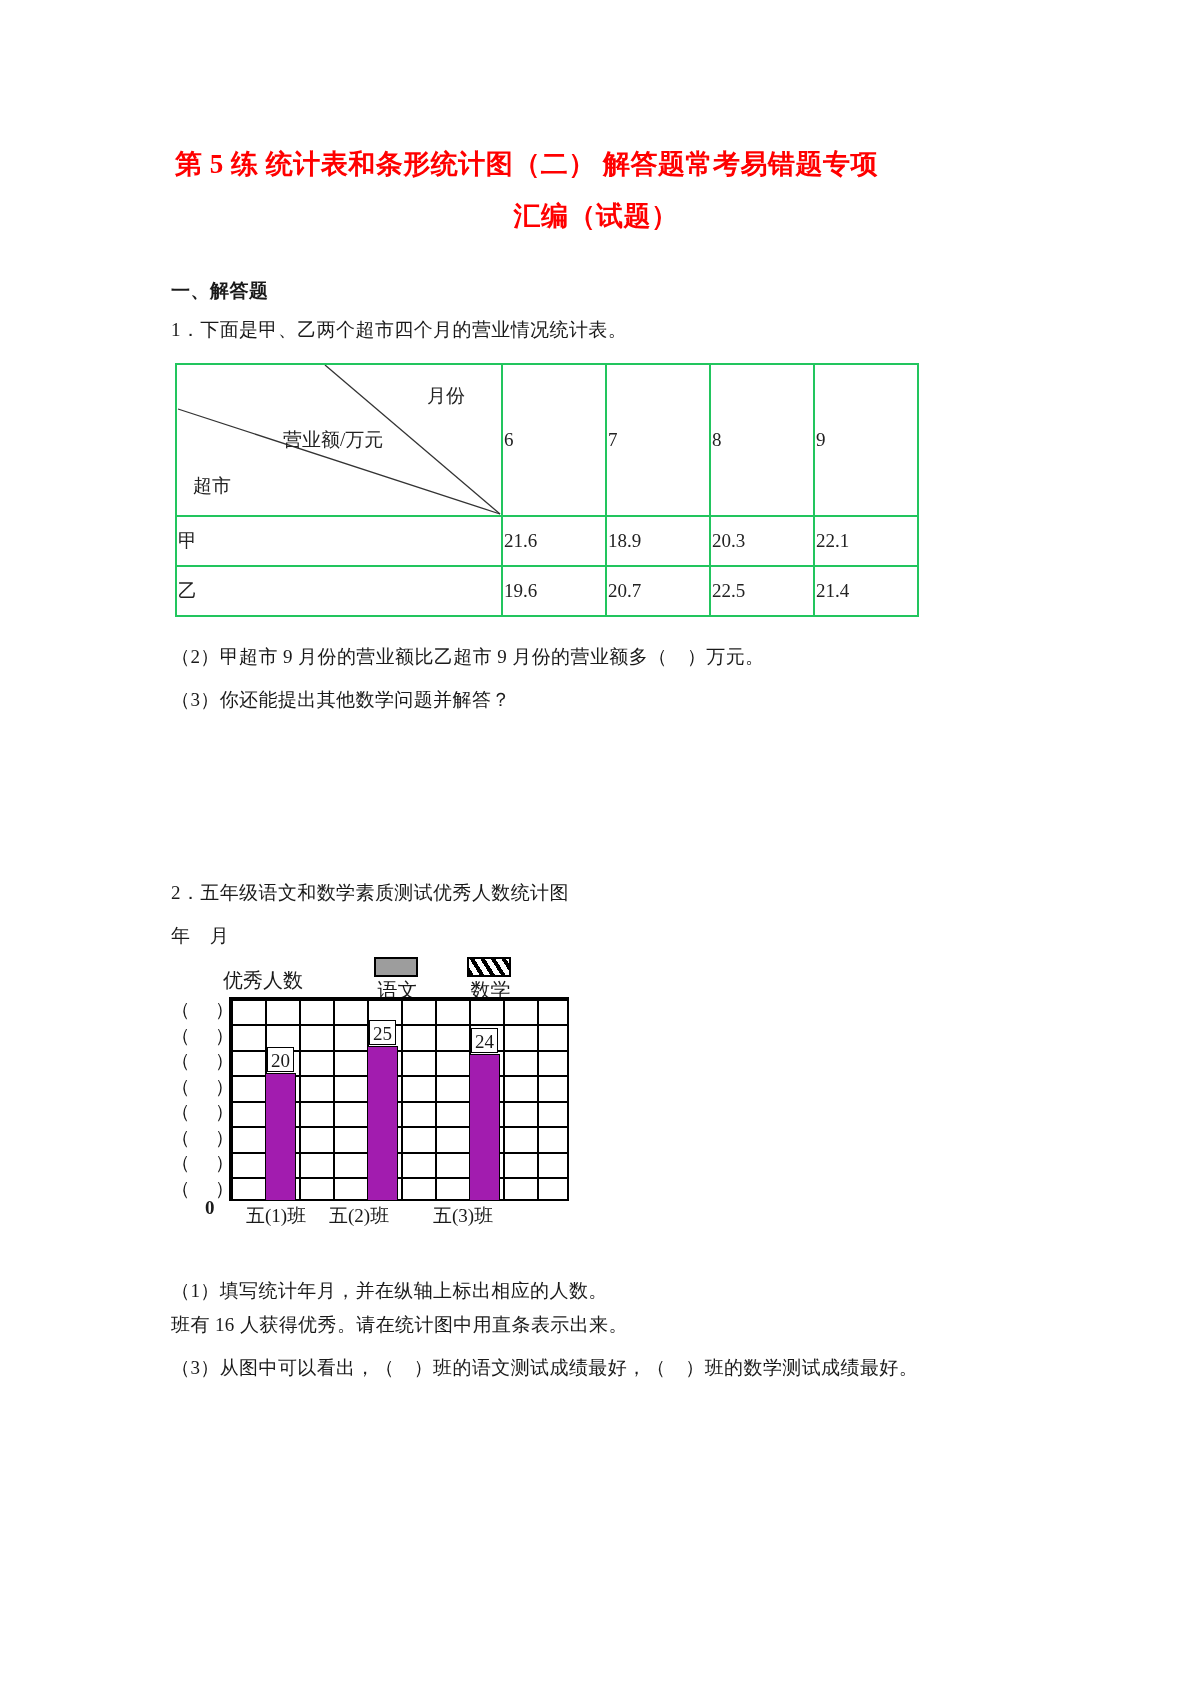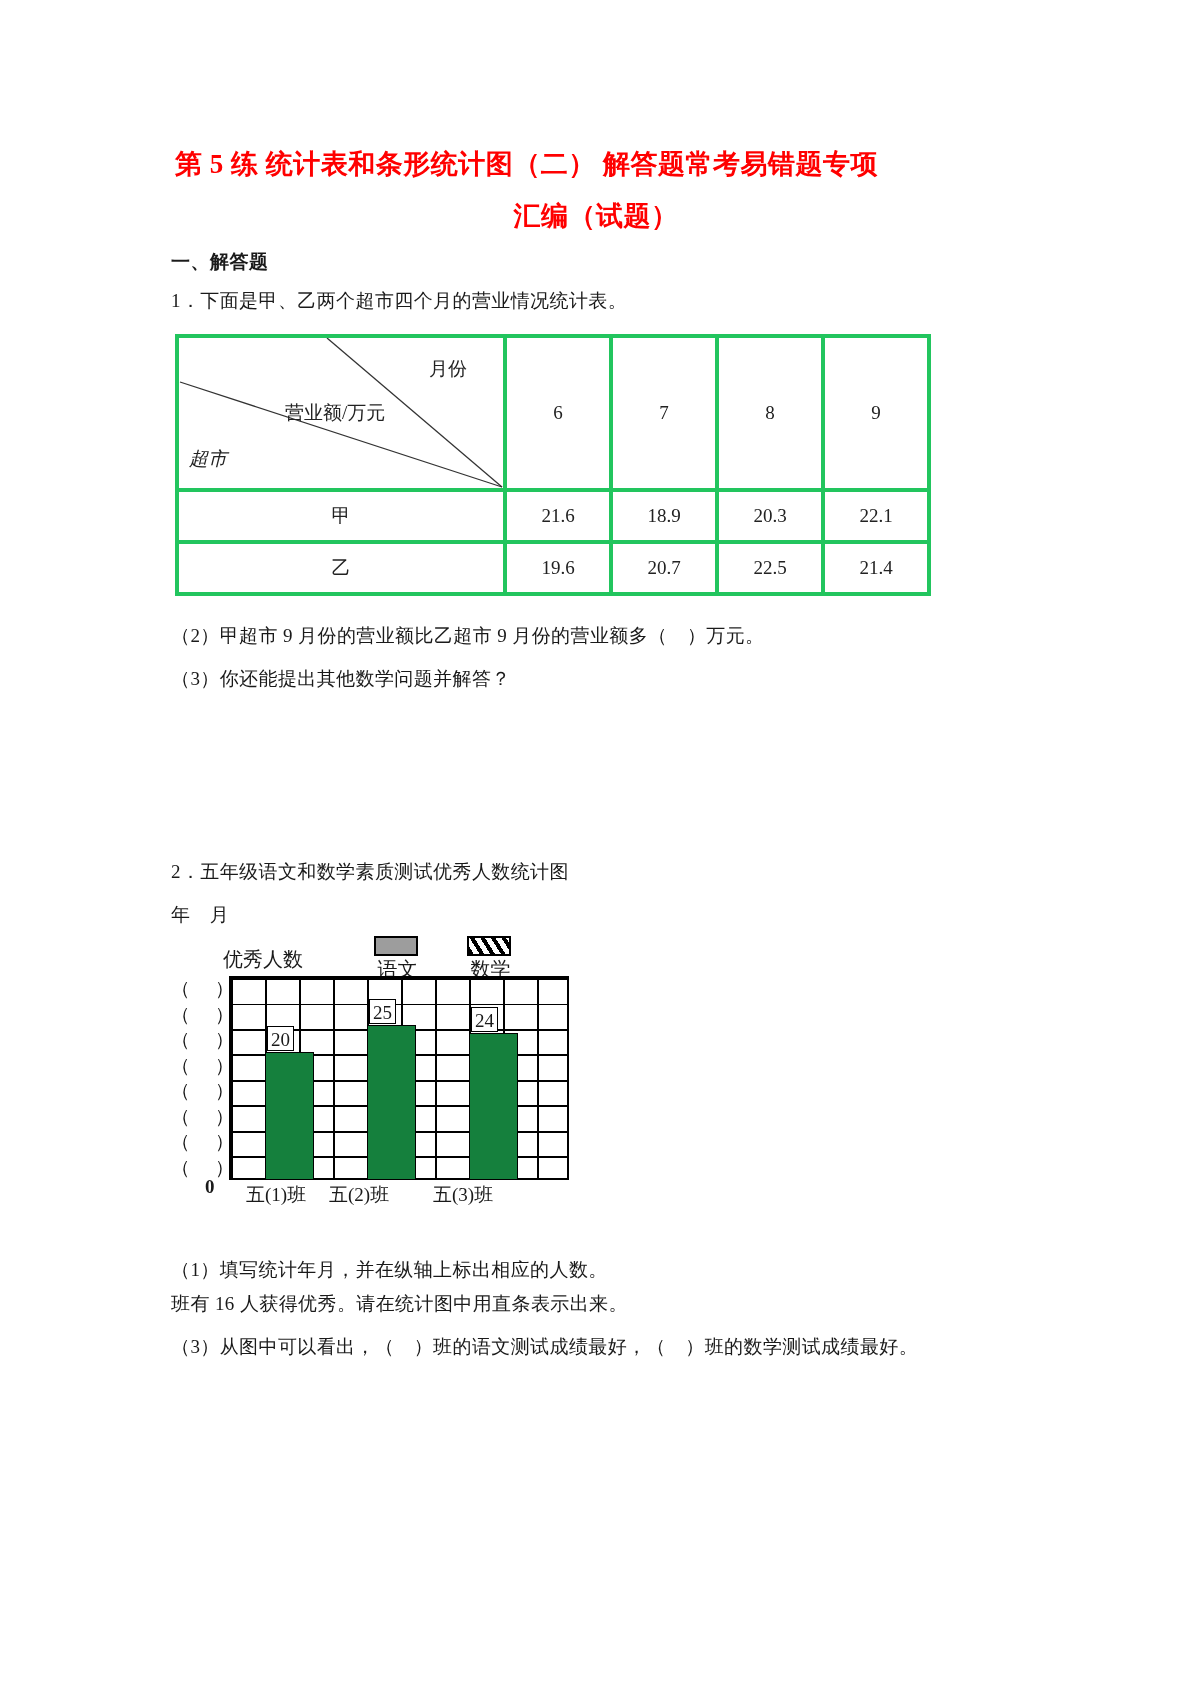--- a/index.html
+++ b/index.html
@@ -40,21 +40,21 @@
     margin-top: 138px;
     font-family: "Liberation Serif", "DejaVu Serif", serif;
   }
   .doc-title .line1 { display:block; text-align: left; padding-left: 4px;}
   .doc-title .line2 { display:block; text-align: center; }
 
   
   .section-heading {
     font-weight: bold;
     font-size: 19px;
-    margin-top: 7px;
+    margin-top: 36px;
     margin-bottom: 4px;
     letter-spacing: 0.5px;
   }
 
   .q-line {
     font-size: 19px;
     line-height: 34px;
     letter-spacing: 0.4px;
     margin: 9px 0 0 0;
   }
@@ -64,22 +64,21 @@
   .stat-table-wrap {
     margin-top: 16px;
     margin-left: 4px;
   }
   table.stat-table {
     border-collapse: collapse;
     width: 724px;
     table-layout: fixed;
   }
   table.stat-table td {
-    border: 4px solid #22c55e;
-    text-align: center;
+    border: 2px solid #22c55e;
     font-size: 19px;
     height: 46px;
     color: #222;
   }
   table.stat-table td.corner {
     position: relative;
     height: 150px;
     padding: 0;
     vertical-align: top;
   }
@@ -92,24 +91,23 @@
     font-size: 19px;
   }
   .lbl-amount {
     position: absolute;
     left: 106px;
     top: 62px;
     font-size: 19px;
   }
   .lbl-market {
     position: absolute;
-    left: 10px;
+    left: 16px;
     top: 108px;
     font-size: 19px;
-    font-style: italic;
   }
   .col-m { width: 100px; }
   .col-label { width: 324px; }
 
   
   .chart-block {
     margin-top: 12px;
     position: relative;
     height: 300px;
   }
@@ -175,22 +173,22 @@
   .bars-layer {
     position: absolute;
     left: 58px;
     top: 32px;
     width: 340px;
     height: 204px;
   }
   .bar {
     position: absolute;
     bottom: 0;
-    width: 49px;
-    background: #15803d;
+    width: 31px;
+    background: #a21caf;
     border: 1.6px solid #000;
     box-sizing: border-box;
   }
   .bar-value {
     position: absolute;
     top: -27px;
     left: 1px;
     font-size: 19px;
     background: #fff;
     border: 1.6px solid #000;

